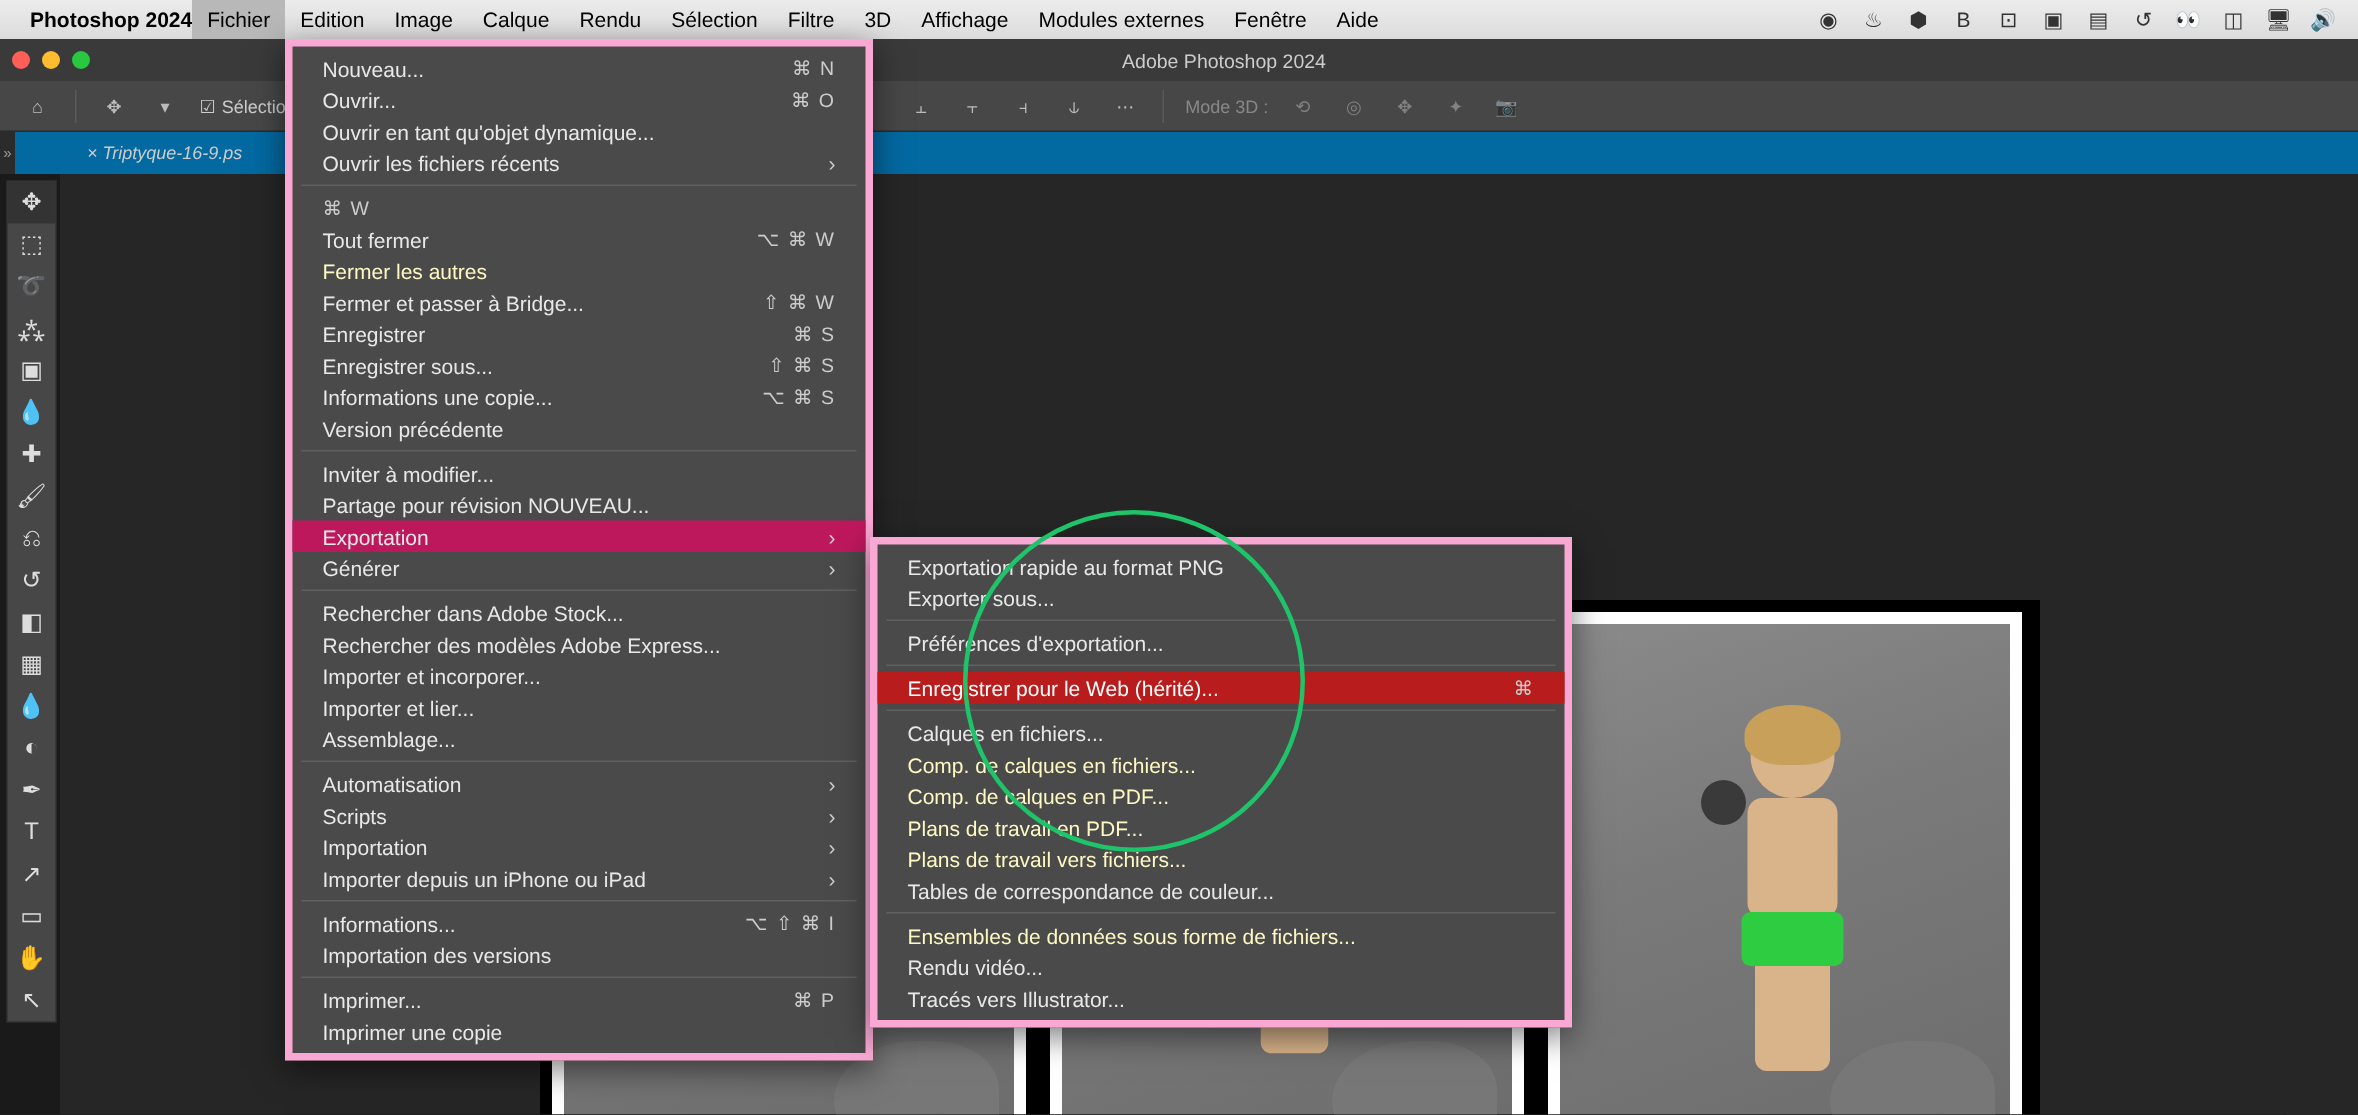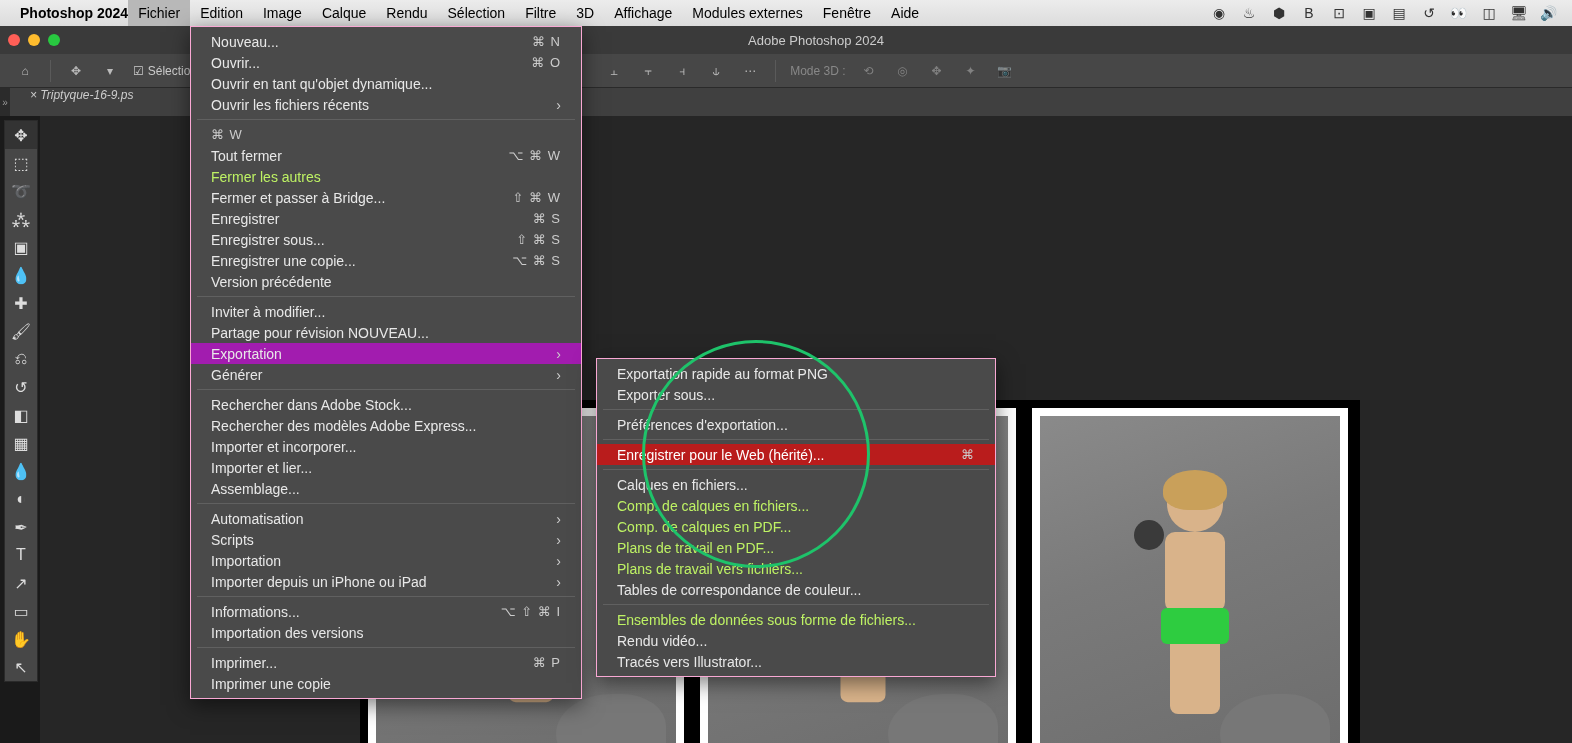--- a/index.html
+++ b/index.html
@@ -12,21 +12,21 @@
 .mbspacer{flex:1}
 .mbicon{width:22px;height:22px;display:flex;align-items:center;justify-content:center;margin:0 4px;color:#333}
 .titlebar{height:28px;background:#3a3a3a;display:flex;align-items:center;padding:0 8px}
 .tldot{width:12px;height:12px;border-radius:50%;margin-right:8px}
 .red{background:#ff5f57}.yel{background:#febc2e}.grn{background:#28c840}
 .wtitle{flex:1;text-align:center;color:#ccc;font-size:13px}
 .optbar{height:34px;background:#474747;display:flex;align-items:center;padding:0 8px;color:#ccc;font-size:12px;border-bottom:1px solid #2a2a2a}
 .opticon{width:28px;height:28px;display:flex;align-items:center;justify-content:center;margin:0 3px;color:#bbb}
 .optcheck{display:flex;align-items:center;margin-left:6px}
 .optsep{width:1px;height:22px;background:#5a5a5a;margin:0 8px}
-.tabbar{height:28px;background:#404040;display:flex;padding-left:20px}
+.tabbar{height:28px;background:#0369a1;display:flex;align-items:center;padding-left:48px}
 .doctab{color:#ccc;font-size:12px;padding:0 10px;font-style:italic}
 .leftstrip{position:absolute;left:0;top:88px;width:10px;height:28px;background:#2b2b2b;color:#999;font-size:10px;display:flex;align-items:center;justify-content:center}
 .toolpanel{position:absolute;left:4px;top:120px;width:34px;background:#474747;border:1px solid #2a2a2a;display:flex;flex-direction:column}
 .tool{width:32px;height:28px;display:flex;align-items:center;justify-content:center;color:#ddd;font-size:16px}
 .tool.active{background:#333}
 .canvas{position:absolute;left:40px;top:116px;right:0;bottom:0;background:#262626;overflow:hidden}
 .artboard{position:absolute;left:320px;top:284px;width:1000px;height:400px;background:#000}
 .photo{position:absolute;background:linear-gradient(160deg,#8a8a8a 0%,#7a7a7a 40%,#6b6b6b 100%);border:8px solid #fff}
 .p1{left:8px;top:8px;width:316px;height:384px}
 .p2{left:340px;top:8px;width:316px;height:384px}
@@ -34,26 +34,26 @@
 
 .kid{position:absolute;left:100px;top:60px;width:110px;height:240px}
 .head{width:56px;height:56px;border-radius:50%;background:#d9b38a;margin:0 auto}
 .hair{position:absolute;top:-6px;left:50%;transform:translateX(-50%);width:64px;height:40px;border-radius:50% 50% 40% 40%;background:#c9a05a}
 .torso{width:60px;height:80px;background:#d9b38a;margin:0 auto;border-radius:10px}
 .shorts{width:68px;height:36px;background:#2ecc40;margin:-4px auto 0;border-radius:6px}
 .legs{width:50px;height:70px;background:#d9b38a;margin:0 auto;border-radius:0 0 8px 8px}
 .rock{position:absolute;right:10px;bottom:10px;width:110px;height:80px;background:#777;border-radius:50% 40% 30% 50%}
 .ball{position:absolute;left:94px;top:104px;width:30px;height:30px;border-radius:50%;background:#3a3a3a}
 
-.menu{position:absolute;background:#4a4a4a;border:1px solid #f9a8d4;box-shadow:0 6px 20px rgba(0,0,0,.5);padding:4px 0;font-size:14px;color:#e8e8e8}
+.menu{position:absolute;background:#4a4a4a;border:5px solid #f9a8d4;box-shadow:0 6px 20px rgba(0,0,0,.5);padding:4px 0;font-size:14px;color:#e8e8e8}
 .menu1{left:190px;top:26px;width:392px}
-.menu2{left:596px;top:358px;width:400px}
+.menu2{left:580px;top:358px;width:468px}
 .mitem{display:flex;align-items:center;height:21px;padding:0 20px;white-space:nowrap}
-.mitem.dis{color:#bef264}
-.mitem.hi{background:#a21caf}
+.mitem.dis{color:#fef9c3}
+.mitem.hi{background:#be185d}
 .mitem.sel{background:#b91c1c;color:#fff}
 .mlabel{flex:1}
 .msc{color:#ccc;font-size:13px;letter-spacing:1px}
 .msub{width:10px;text-align:right;color:#ccc}
 .msep{height:1px;background:#606060;margin:4px 6px}
 
 .anno{position:absolute;left:642px;top:340px;width:228px;height:228px;border:3px solid #1ec36a;border-radius:50%;pointer-events:none}
 </style>
 </head>
 <body>
@@ -216,21 +216,21 @@
     </div>
     <div class="mitem">
       <span class="mlabel">Enregistrer</span>
       <span class="msc">⌘ S</span>
     </div>
     <div class="mitem">
       <span class="mlabel">Enregistrer sous...</span>
       <span class="msc">⇧ ⌘ S</span>
     </div>
     <div class="mitem">
-      <span class="mlabel">Enregistrer une copie...</span>
+      <span class="mlabel">Informations une copie...</span>
       <span class="msc">⌥ ⌘ S</span>
     </div>
     <div class="mitem">
       <span class="mlabel">Version précédente</span>
     </div>
     <div class="msep"></div>
     <div class="mitem">
       <span class="mlabel">Inviter à modifier...</span>
     </div>
     <div class="mitem">

